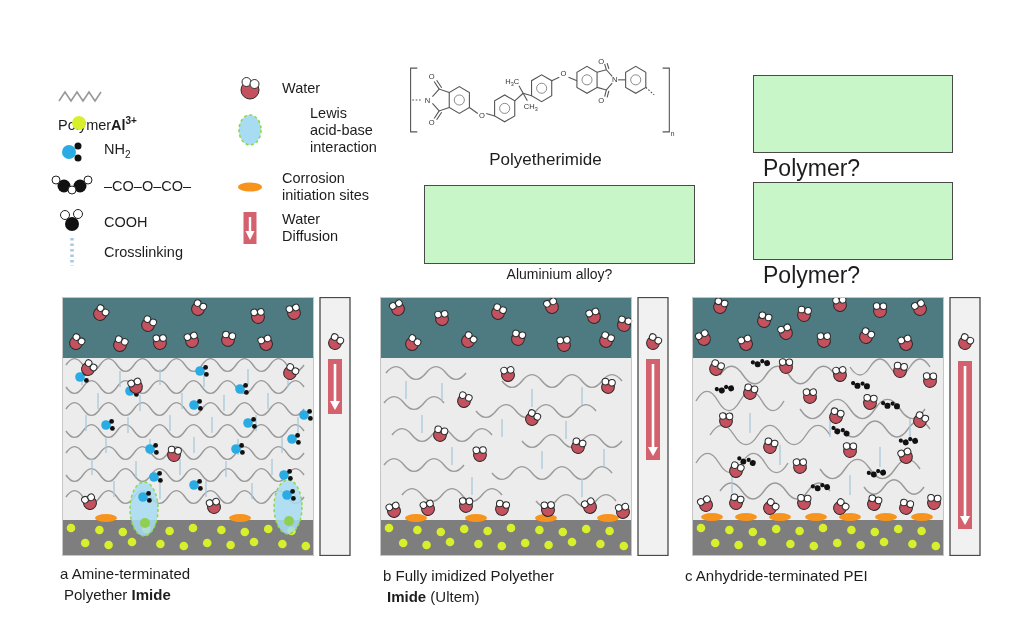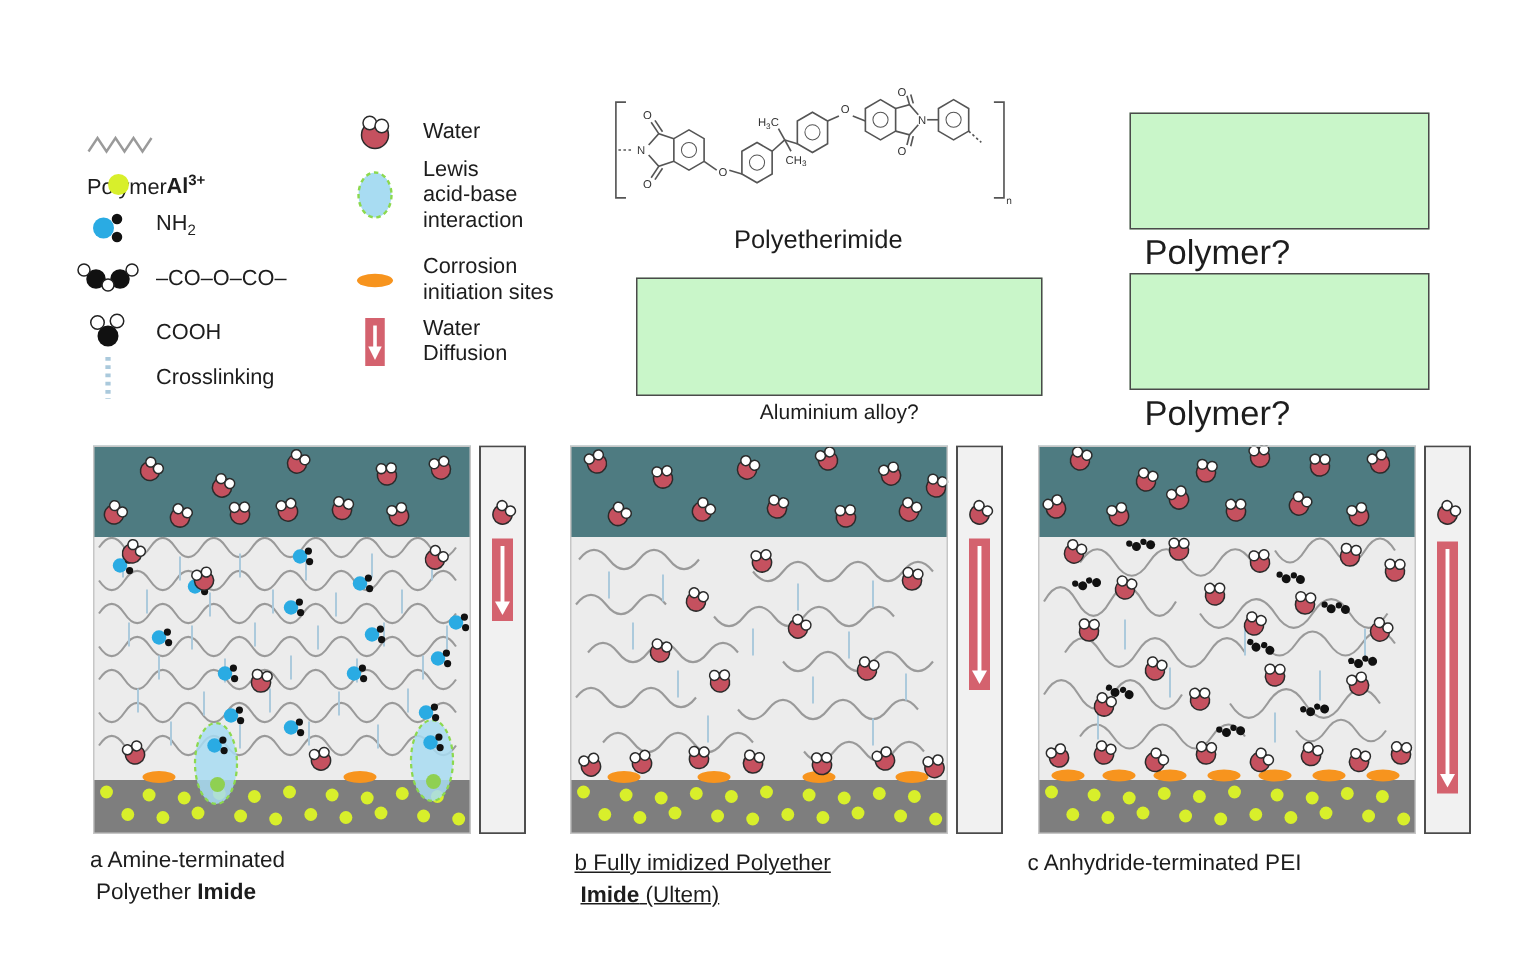--- a/index.html
+++ b/index.html
@@ -100,21 +100,21 @@
           <svg width="46" height="40" viewBox="-23 -20 46 40">
             <circle cy="2" r="9" fill="#c5515f" stroke="#2b2b2b"></circle>
             <circle cx="-3.5" cy="-6" r="4.5" fill="#fff" stroke="#2b2b2b"></circle>
             <circle cx="4.5" cy="-4" r="4.5" fill="#fff" stroke="#2b2b2b"></circle>
           </svg>
         </span>
     <span class="legend-label">
           <div>Water</div>
         </span>
       </div>
-      <div class="legend-row" style="left:227px;top:100.5px;height:59px;">
+      <div class="legend-row" style="left:227px;top:100.5px;height:59px;gap:28px;">
     <span class="legend-icon">
           <svg width="46" height="40" viewBox="-23 -20 46 40">
             <ellipse rx="11" ry="15" fill="#a8dcf2" stroke="#8cd94e" stroke-width="1.6" stroke-dasharray="3,2.5"></ellipse>
           </svg>
         </span>
     <span class="legend-label">
           <div>Lewis</div>
           <div>acid-base</div>
           <div>interaction</div>
         </span>
@@ -947,21 +947,21 @@
             <circle cx="3.9" cy="-4.3" r="3.3" fill="#fff" stroke="#2b2b2b"></circle>
           </g>
         </g>
       </svg>
     </div>
 
   <div class="panel-caption" id="caption-0" style="left:60px;top:563px;">
       <div class="">a Amine-terminated</div>
       <div class="l2">Polyether <b>Imide</b></div>
     </div>
-  <div class="panel-caption" id="caption-1" style="left:383px;top:565px;text-decoration:underline;">
+  <div class="panel-caption" id="caption-1" style="left:383px;top:565px;">
       <div class="">b Fully imidized Polyether</div>
       <div class="l2"><b>Imide</b> (Ultem)</div>
     </div>
   <div class="panel-caption" id="caption-2" style="left:685px;top:565px;">
       <div class="">c Anhydride-terminated PEI</div>
     </div>
 
 </div>
 
 </body></html>

